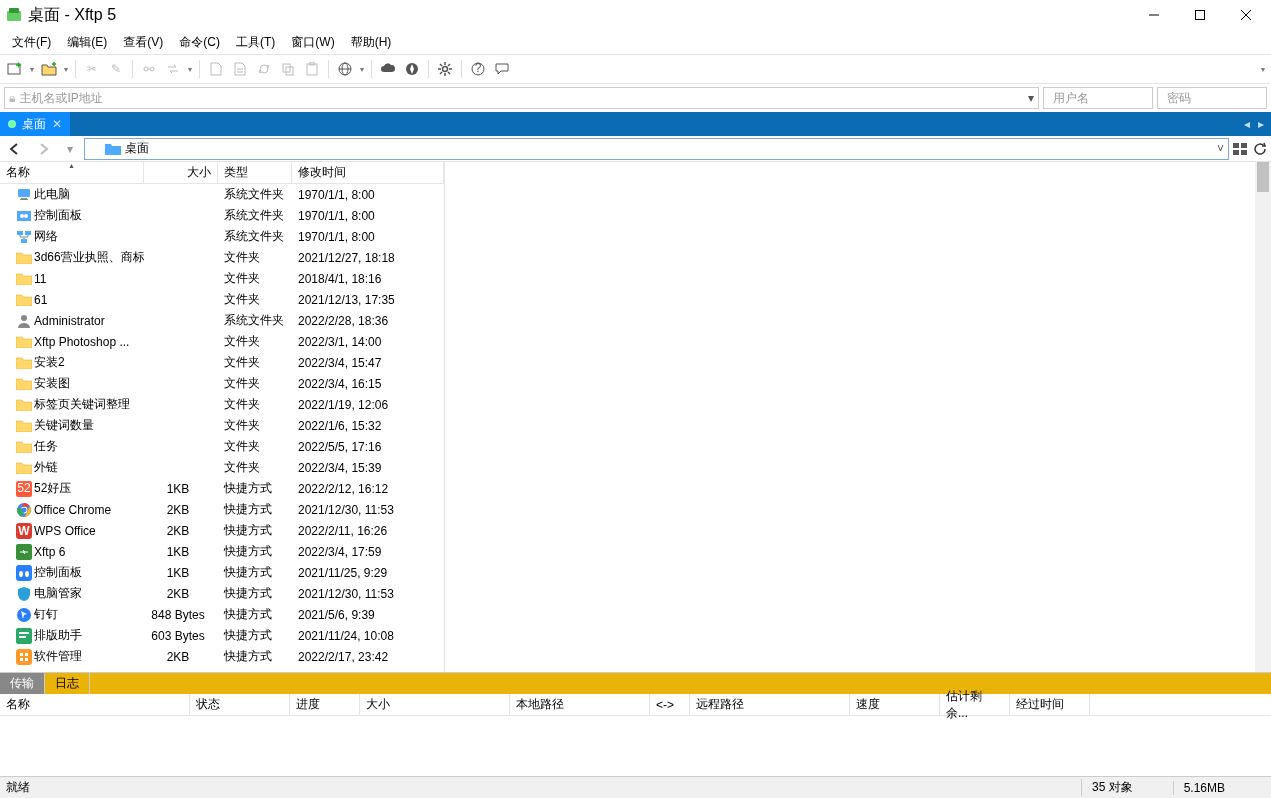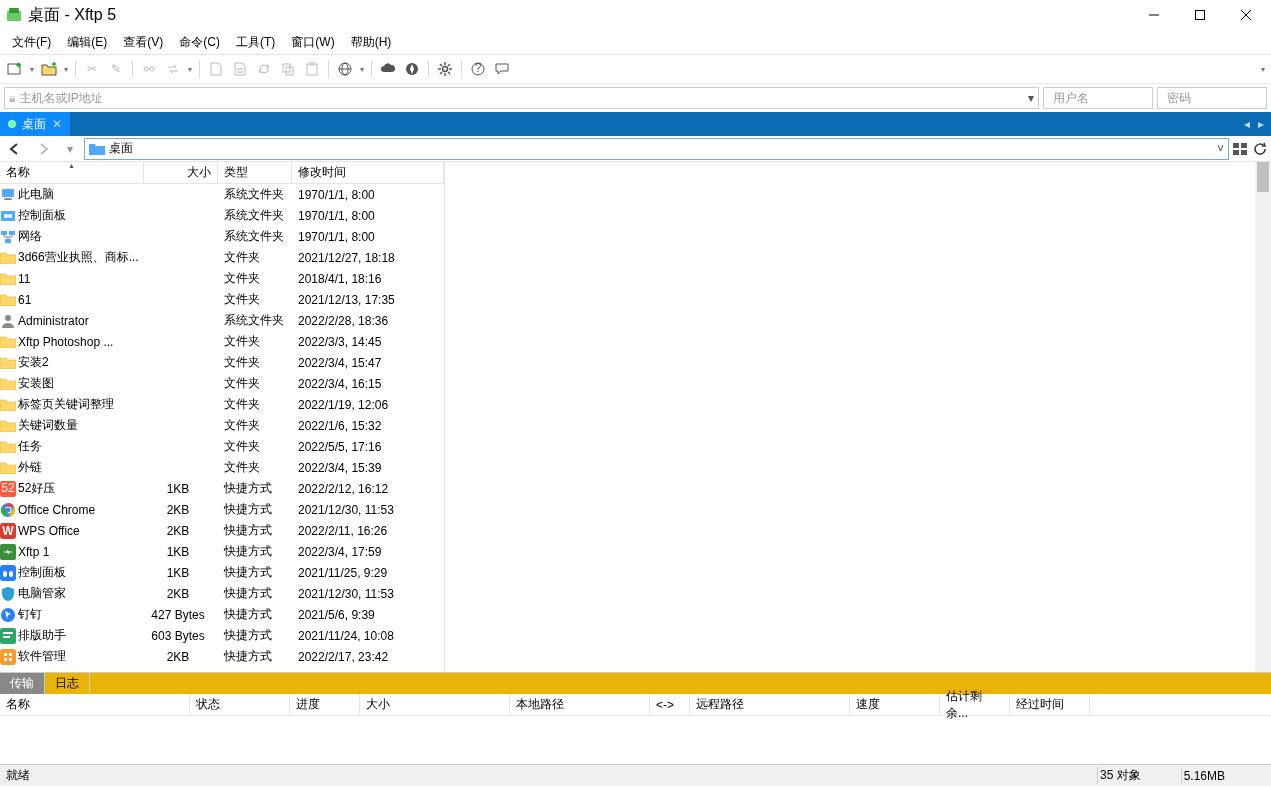--- a/index.html
+++ b/index.html
@@ -52,35 +52,35 @@
 .sort-indicator { position:absolute; left:50%; top:-1px; transform:translateX(-50%); font-size:8px; color:#555;}
 .file-rows { overflow-y: auto; flex: 1; }
 .file-rows::-webkit-scrollbar { width: 16px; }
 .file-rows::-webkit-scrollbar-track { background: #f1f1f1; }
 .file-rows::-webkit-scrollbar-thumb { background: #c1c1c1; }
 .file-row { height: 21px; display: flex; align-items: center; }
 .fr-name { width: 144px; display: flex; align-items: center; padding-left: 0px; gap: 2px; overflow: hidden; white-space: nowrap; text-overflow: ellipsis; }
 .fr-size { width: 74px; text-align: center; padding-right: 6px; }
 .fr-type { width: 74px; padding-left: 6px; }
 .fr-mtime { flex: 1; padding-left: 6px; }
-.file-icon { width: 16px; height: 16px; flex-shrink: 0; display:inline-flex; align-items:center; justify-content:center;}
+.file-icon { width: 16px; height: 16px; flex-shrink: 0; display:inline-flex; align-items:center; justify-content:center;margin-left:16px;}
 .right-scroll { position:absolute; right:0; top:0; bottom:0; width:16px; background:#f1f1f1; }
 .right-scroll::before { content:''; position:absolute; top:0; left:2px; right:2px; height:30px; background:#c1c1c1;}
 
 .bottom-tabs { height: 22px; background: #eab308; display: flex; align-items: stretch; border-top: 1px solid #ccc; }
 .btm-tab { padding: 0 10px; display: flex; align-items: center; border-right: 1px solid #ccc; cursor: default; }
 .btm-tab.active { background: #888; color: #fff; }
 
 .transfer-headers { height: 22px; display: flex; align-items: center; border-bottom: 1px solid #e5e5e5; background:#fff; }
 .th-cell { padding: 0 6px; border-right: 1px solid #e5e5e5; height: 100%; display: flex; align-items: center; }
 .transfer-body { height: 54px; }
 
-.statusbar { height: 22px; background: #f0f0f0; border-top: 1px solid #ccc; display: flex; align-items: center; padding: 0 6px; position:absolute; bottom:12px; left:0; right:0;}
+.statusbar { height: 22px; background: #f0f0f0; border-top: 1px solid #ccc; display: flex; align-items: center; padding: 0 6px; position:absolute; bottom:0; left:0; right:0;}
 .status-left { flex: 1; }
-.status-seg { padding: 0 40px 0 2px; border-left: 1px solid #ccc; }
+.status-seg { padding: 0 40px 0 10px; border-left: 1px solid #ccc; }
 
 svg { display: block; }
 .folder-svg { fill: #ffd76b; }
 </style>
 </head>
 <body>
 
 <div class="titlebar">
   <span class="titlebar-icon">
     <svg viewBox="0 0 16 16">
@@ -411,21 +411,21 @@
           <div class="fr-name">
             <span class="file-icon">
               <svg width="16" height="12" viewBox="0 0 16 12">
                 <path d="M0 1 h6 l1 2 h9 v9 h-16z" fill="#ffd76b" stroke="#d9a92c" stroke-width="0.5"></path>
               </svg>
             </span>
             <span>Xftp Photoshop ...</span>
           </div>
           <div class="fr-size"></div>
           <div class="fr-type">文件夹</div>
-          <div class="fr-mtime">2022/3/3, 14:45</div>
+          <div class="fr-mtime">2022/3/1, 14:00</div>
         </div>
         <div class="file-row">
           <div class="fr-name">
             <span class="file-icon">
               <svg width="16" height="12" viewBox="0 0 16 12">
                 <path d="M0 1 h6 l1 2 h9 v9 h-16z" fill="#ffd76b" stroke="#d9a92c" stroke-width="0.5"></path>
               </svg>
             </span>
             <span>安装2</span>
           </div>
@@ -545,21 +545,21 @@
           <div class="fr-mtime">2022/2/11, 16:26</div>
         </div>
         <div class="file-row">
           <div class="fr-name">
             <span class="file-icon">
               <svg width="16" height="16" viewBox="0 0 16 16">
                 <rect width="16" height="16" rx="2" fill="#3a8f3a"></rect>
                 <path d="M4 8 h5 l-2 -2 M12 8 h-5 l2 2" stroke="#fff" fill="none"></path>
               </svg>
             </span>
-            <span>Xftp 1</span>
+            <span>Xftp 6</span>
           </div>
           <div class="fr-size">1KB</div>
           <div class="fr-type">快捷方式</div>
           <div class="fr-mtime">2022/3/4, 17:59</div>
         </div>
         <div class="file-row">
           <div class="fr-name">
             <span class="file-icon">
               <svg width="16" height="16" viewBox="0 0 16 16">
                 <rect width="16" height="16" rx="3" fill="#2a7fff"></rect>
@@ -589,21 +589,21 @@
         <div class="file-row">
           <div class="fr-name">
             <span class="file-icon">
               <svg width="16" height="16" viewBox="0 0 16 16">
                 <circle cx="8" cy="8" r="7" fill="#2a7fff"></circle>
                 <path d="M5 4 l6 3 l-3 1 l-1 4 z" fill="#fff"></path>
               </svg>
             </span>
             <span>钉钉</span>
           </div>
-          <div class="fr-size">427 Bytes</div>
+          <div class="fr-size">848 Bytes</div>
           <div class="fr-type">快捷方式</div>
           <div class="fr-mtime">2021/5/6, 9:39</div>
         </div>
         <div class="file-row">
           <div class="fr-name">
             <span class="file-icon">
               <svg width="16" height="16" viewBox="0 0 16 16">
                 <rect width="16" height="16" rx="2" fill="#2aa868"></rect>
                 <rect x="3" y="4" width="10" height="2" fill="#fff"></rect>
                 <rect x="3" y="8" width="7" height="2" fill="#fff"></rect>

